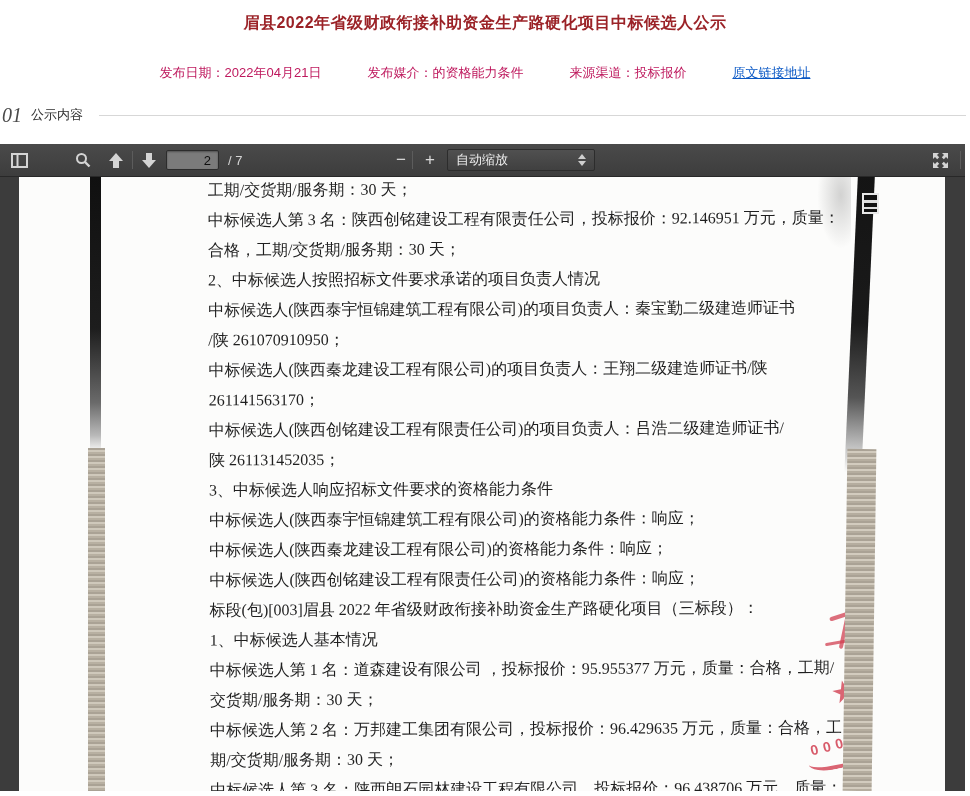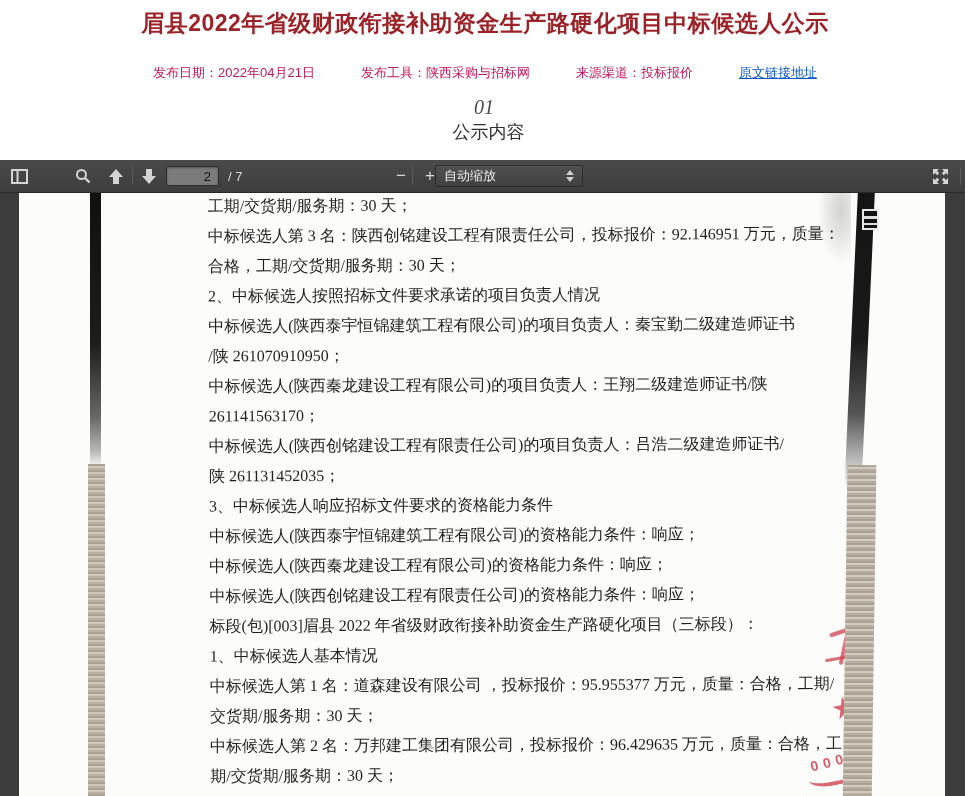--- a/index.html
+++ b/index.html
@@ -2,37 +2,37 @@
 <html style="--title_color: #9b2227; --link_color: #0a58c5; --seal_color: #d24052;"><head>
 <meta charset="utf-8">
 <style>
   html,body{margin:0;padding:0;}
   body{
     width:970px;height:796px;overflow:hidden;background:#fff;
     font-family:"Liberation Sans",sans-serif;position:relative;
   }
   
   .page-title{
-    margin:8px 0 0;text-align:center;font-size:23px;line-height:30px;
+    margin:8px 0 0;text-align:center;font-size:16px;line-height:30px;
     font-weight:bold;color:var(--title_color,#9b2227);letter-spacing:.5px;
   }
   .meta-row{
     margin-top:26px;display:flex;justify-content:center;gap:46px;
     font-size:13px;color:#969696;align-items:center;
   }
   .meta-item span{color:#be185d;}
   .meta-link{
     color:var(--link_color,#0a58c5);font-size:13px;cursor:pointer;
   }
-  .section-row{margin-top:12px;display:flex;align-items:center;padding:0 4px 0 2px;flex-direction:column;}
+  .section-row{margin-top:20px;display:flex;align-items:center;padding:0 4px 0 2px;}
   .section-index{
     font-style:italic;font-family:"Liberation Serif",serif;
     font-size:20px;color:#4a4a4a;line-height:26px;
   }
-  .section-title{font-size:18px;color:#2e2e2e;margin-left:9px;}
+  .section-title{font-size:13px;color:#2e2e2e;margin-left:9px;}
   .section-rule{flex:1;height:1px;background:#d7d7d7;margin-left:16px;}
 
   
   .pdf-viewer{
     position:relative;margin-top:16px;width:965px;height:647px;
     background:#3c3c3c;overflow:hidden;
   }
   .toolbar{
     position:absolute;left:0;top:0;right:0;height:32px;
     background:linear-gradient(#4a4a4a,#3d3d3d);
@@ -47,21 +47,21 @@
   .page-input{
     position:absolute;left:166px;top:6px;width:42px;height:18px;
     background:#7b7b7b;border:1px solid #2c2c2c;border-radius:2px;
     box-shadow:inset 0 1px 2px rgba(0,0,0,.35);
     color:#0f0f0f;font-size:13px;text-align:right;padding:0 7px 0 2px;
     font-family:"Liberation Sans",sans-serif;
   }
   .page-count{position:absolute;left:228px;top:9px;font-size:13px;color:#d6d6d6;}
   .zoom-label{font-size:17px;color:#dadada;line-height:26px;}
   .scale-select{
-    position:absolute;left:435px;top:5px;width:130px;height:20px;
+    position:absolute;left:447px;top:5px;width:130px;height:20px;
     background:linear-gradient(#505050,#404040);border:1px solid #2c2c2c;
     border-radius:2px;color:#ececec;font-size:13px;display:flex;
     align-items:center;padding:0 8px;cursor:pointer;
   }
   .caret-box{margin-left:auto;display:flex;flex-direction:column;align-items:center;}
   .caret-up{width:0;height:0;border-left:4px solid transparent;border-right:4px solid transparent;border-bottom:5px solid #cfcfcf;margin-bottom:2px;}
   .caret-down{width:0;height:0;border-left:4px solid transparent;border-right:4px solid transparent;border-top:5px solid #cfcfcf;}
 
   .viewer-body{position:absolute;left:0;top:33px;right:0;bottom:0;background:#3c3c3c;}
   .pdf-page{
@@ -127,21 +127,21 @@
   .i2{margin-left:42px;}
   .i3{margin-left:49px;}
 </style>
 </head>
 <body>
 
 <h1 class="page-title">眉县2022年省级财政衔接补助资金生产路硬化项目中标候选人公示</h1>
 
 <div class="meta-row">
   <span class="meta-item"><span>发布日期：</span><span>2022年04月21日</span></span>
-  <span class="meta-item"><span>发布工具：</span><span>陕西采购与招标网</span></span>
+  <span class="meta-item"><span>发布媒介：</span><span>的资格能力条件</span></span>
   <span class="meta-item"><span>来源渠道：</span><span>投标报价</span></span>
   <a class="meta-link" href="#">原文链接地址</a>
 </div>
 
 <div class="section-row">
   <span class="section-index">01</span>
   <span class="section-title">公示内容</span>
   <div class="section-rule"></div>
 </div>
 

